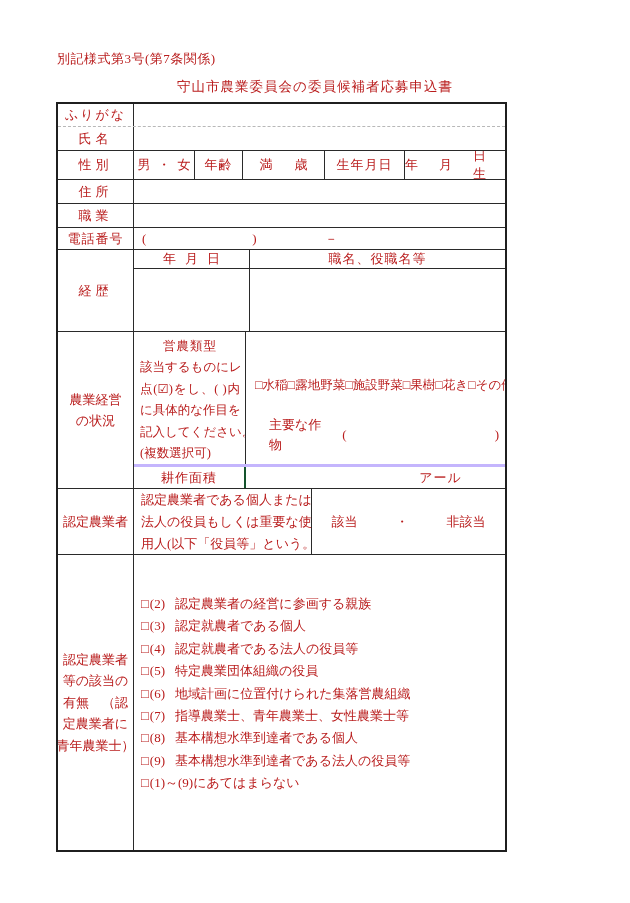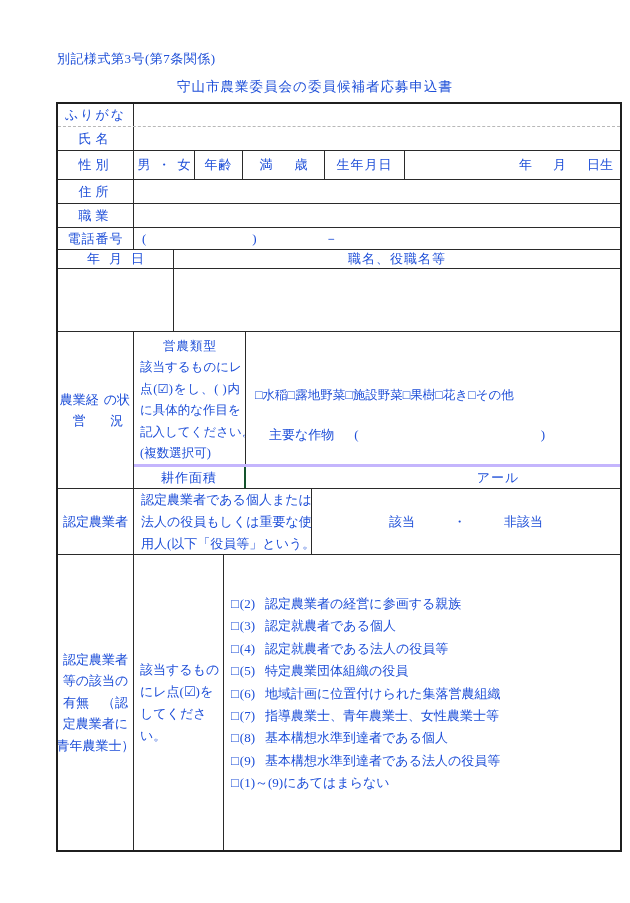--- a/index.html
+++ b/index.html
@@ -1,28 +1,28 @@
 <!DOCTYPE html>
 <html><head>
 <meta charset="utf-8">
 <style>
   html,body { margin:0; padding:0; }
   body { background:#888; }
   * { box-sizing:border-box; }
   .page {
     position:relative; width:630px; height:903px; margin:0 auto;
-    background:#ffffff; color:#1d4ed8;
+    background:#ffffff; color:#b91c1c;
     font-family:"Liberation Serif","DejaVu Serif","DejaVu Sans",serif;
     font-size:13px; overflow:hidden;
   }
   .form-code { position:absolute; left:57px; top:50px; font-size:13px; letter-spacing:0.5px; }
   .form-title { position:absolute; left:0; right:0; top:78px; text-align:center; font-size:13.5px; letter-spacing:1px; }
 
   .tbl {
-    position:absolute; left:56px; top:102px; width:566px; height:750px;
+    position:absolute; left:56px; top:102px; width:451px; height:750px;
     border:2px solid #1f1f1f; display:flex; flex-direction:column;
   }
   .row { display:flex; flex:0 0 auto; border-bottom:1px solid #2a2a2a; min-height:0; }
   .row.last { border-bottom:none; flex:1 1 auto; }
   .row.dashed { border-bottom:1px dashed #b8b8b8; }
   .cell {
     border-right:1px solid #2a2a2a; display:flex; align-items:center;
     justify-content:center; min-width:0; overflow:hidden;
   }
   .cell.end { border-right:none; flex:1 1 auto; }
@@ -139,38 +139,39 @@
     <div class="row h22">
       <div class="cell lbl ls1">電話番号</div>
       <div class="cell end c-phone">
         <span class="p1">(</span>
         <span class="p2">)</span>
         <span class="p3">－</span>
       </div>
     </div>
 
     <div class="row h82">
+      <div class="cell lbl ls4">経歴</div>
       <div class="vgroup">
         <div class="sub-hdr">
           <div class="cell c-date">
             <span>年</span>
               <span>月</span>
               <span>日</span>
           </div>
           <div class="cell end ls1">職名、役職名等</div>
         </div>
         <div class="sub-body">
           <div class="cell career-body-l"></div>
           <div class="cell end career-body-r"></div>
         </div>
       </div>
     </div>
 
     <div class="row h157">
-      <div class="cell lbl" style="flex-direction:row; line-height:21px;">
+      <div class="cell lbl" style="flex-direction:column; line-height:21px;">
         <div>農業経営</div>
         <div>の状況</div>
       </div>
       <div class="vgroup">
         <div class="farm-top">
           <div class="c-instr">
             <div class="ttl">営農類型</div>
             <div class="jline">該当するものにレ</div>
             <div class="jline">点(☑)をし、( )内</div>
             <div class="jline">に具体的な作目を</div>
@@ -213,26 +214,20 @@
     </div>
 
     <div class="row last">
       <div class="cell c-elig-lbl">
         <div>認定農業者</div>
         <div>等の該当の</div>
         <div>有無　（認</div>
         <div>定農業者に</div>
         <div>青年農業士）</div>
       </div>
-      <div class="cell c-elig-instr">
-        <div>該当するもの</div>
-        <div>にレ点(☑)を</div>
-        <div>してくださ</div>
-        <div>い。</div>
-      </div>
       <div class="cell end checklist">
         <div class="check-item">
           <span>□</span><span class="no">(2)</span><span class="txt">認定農業者の経営に参画する親族</span>
         </div>
         <div class="check-item">
           <span>□</span><span class="no">(3)</span><span class="txt">認定就農者である個人</span>
         </div>
         <div class="check-item">
           <span>□</span><span class="no">(4)</span><span class="txt">認定就農者である法人の役員等</span>
         </div>

